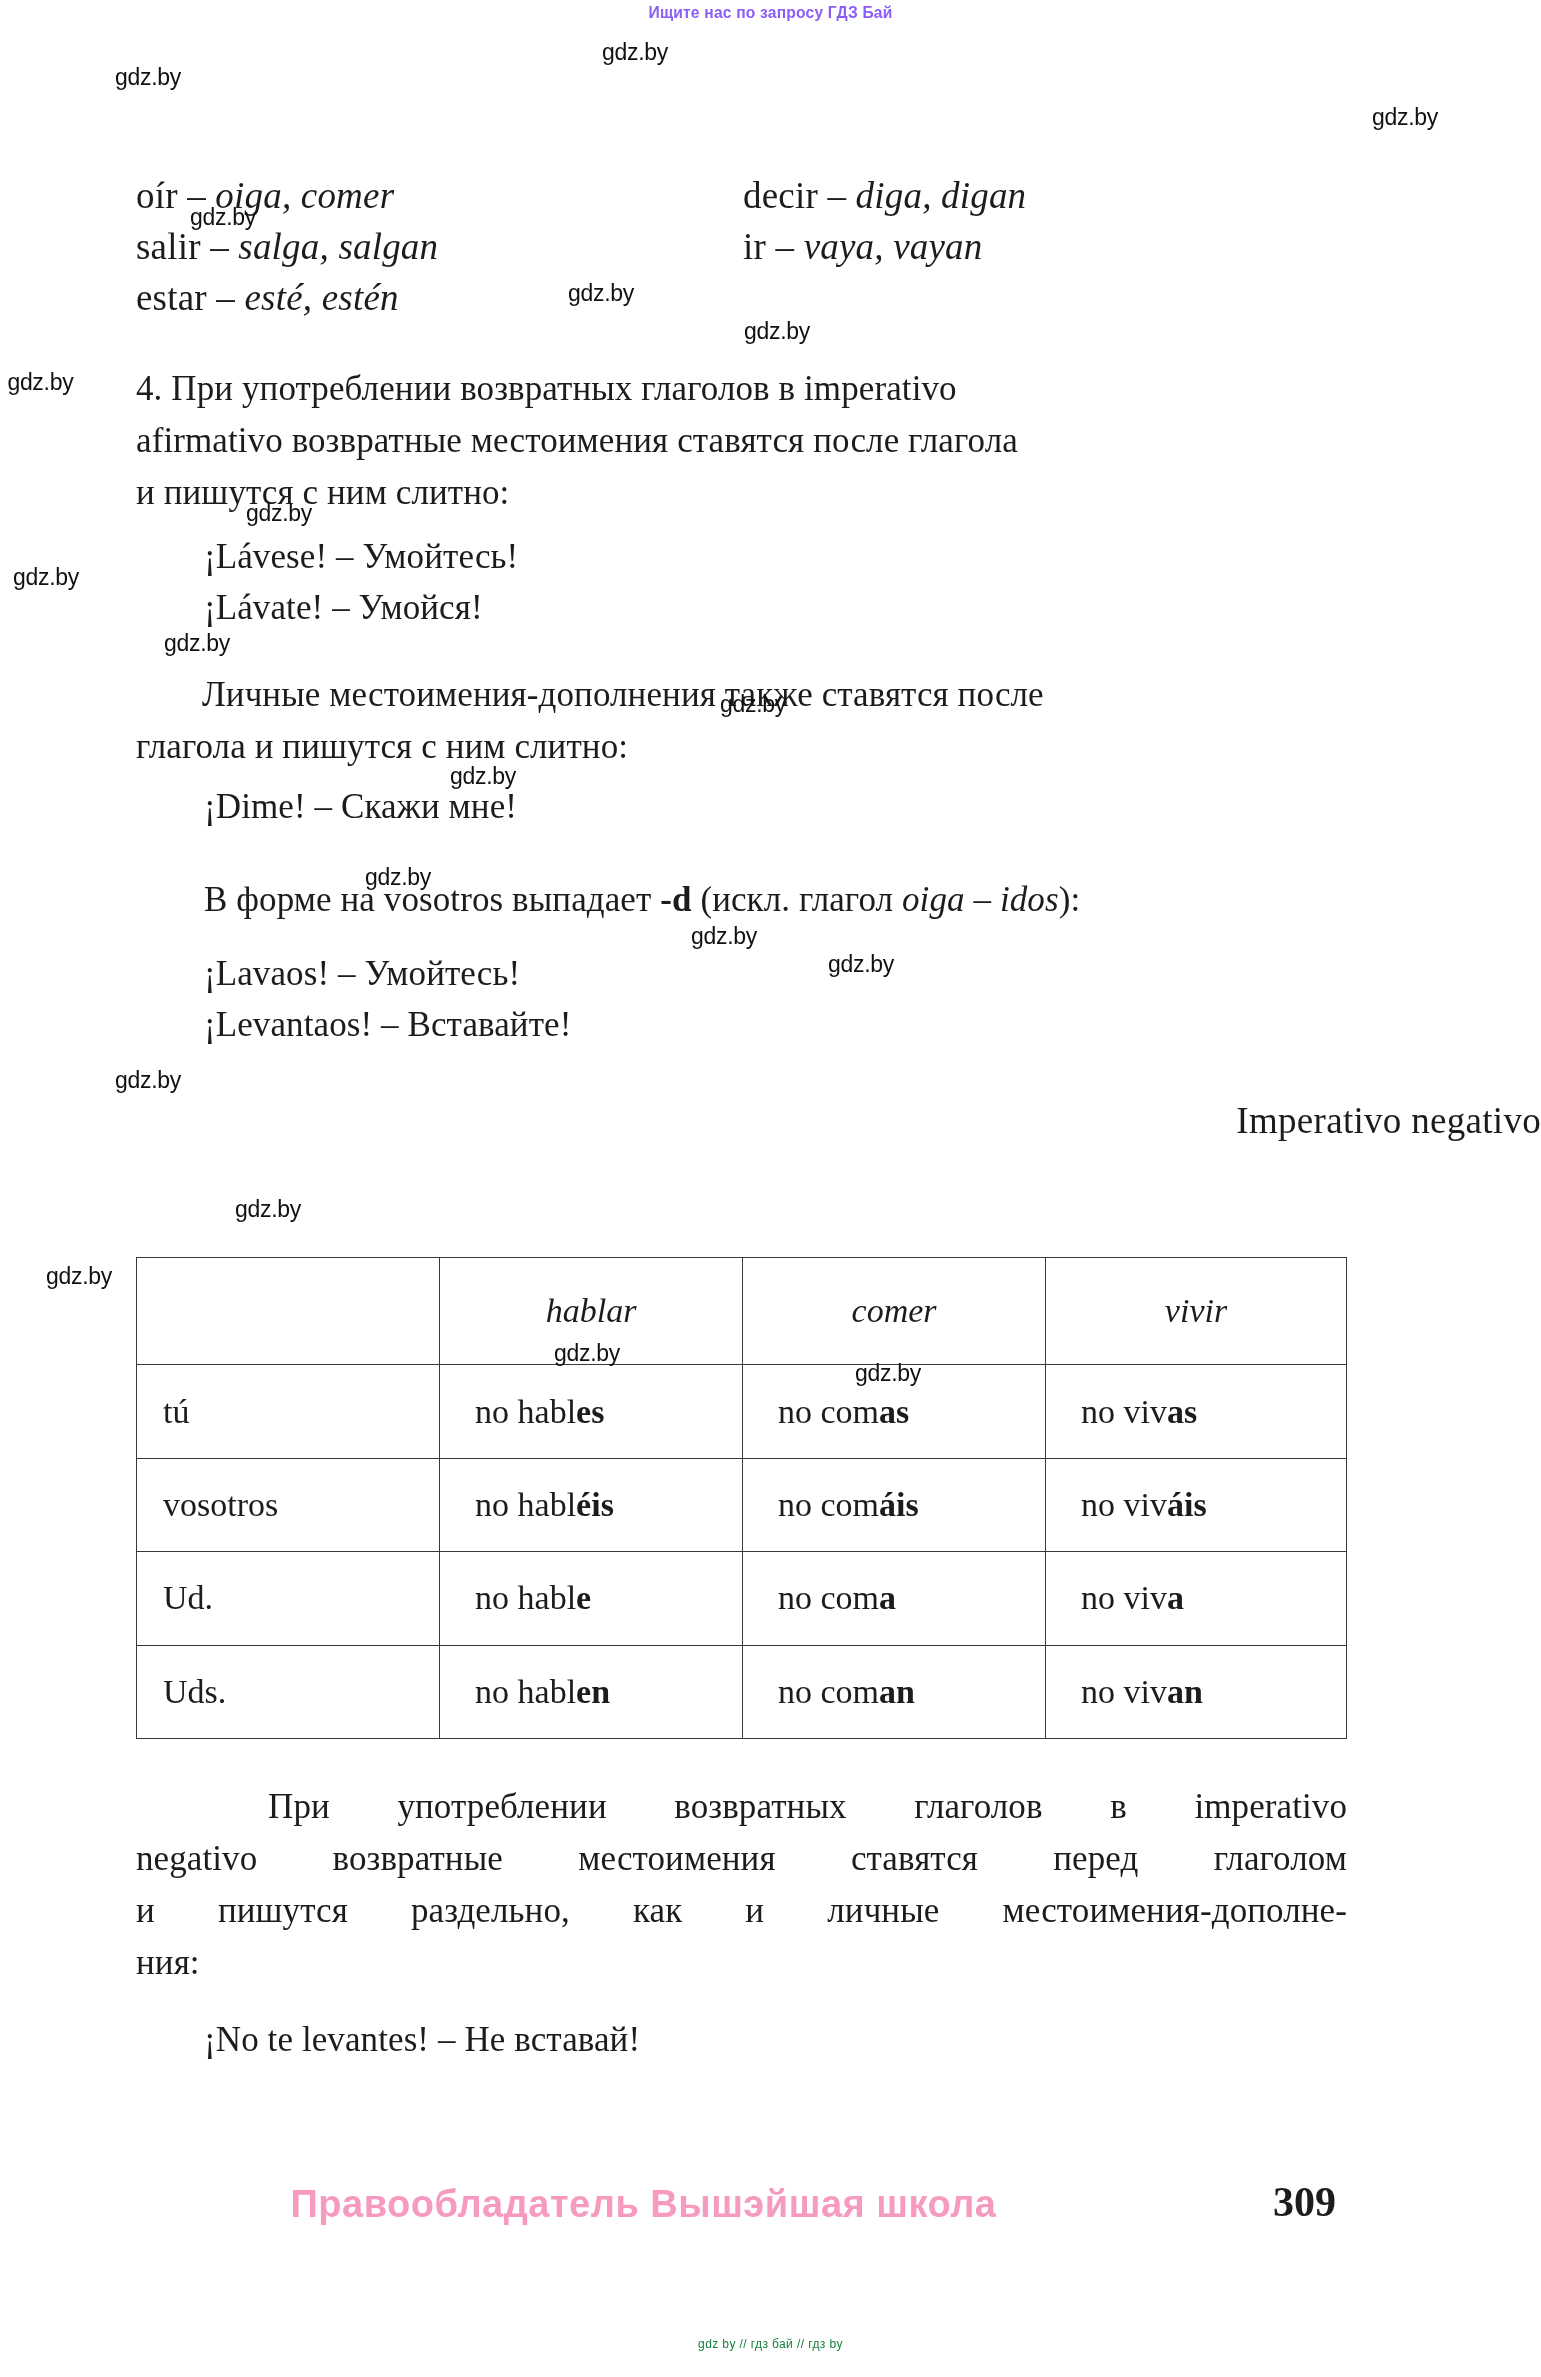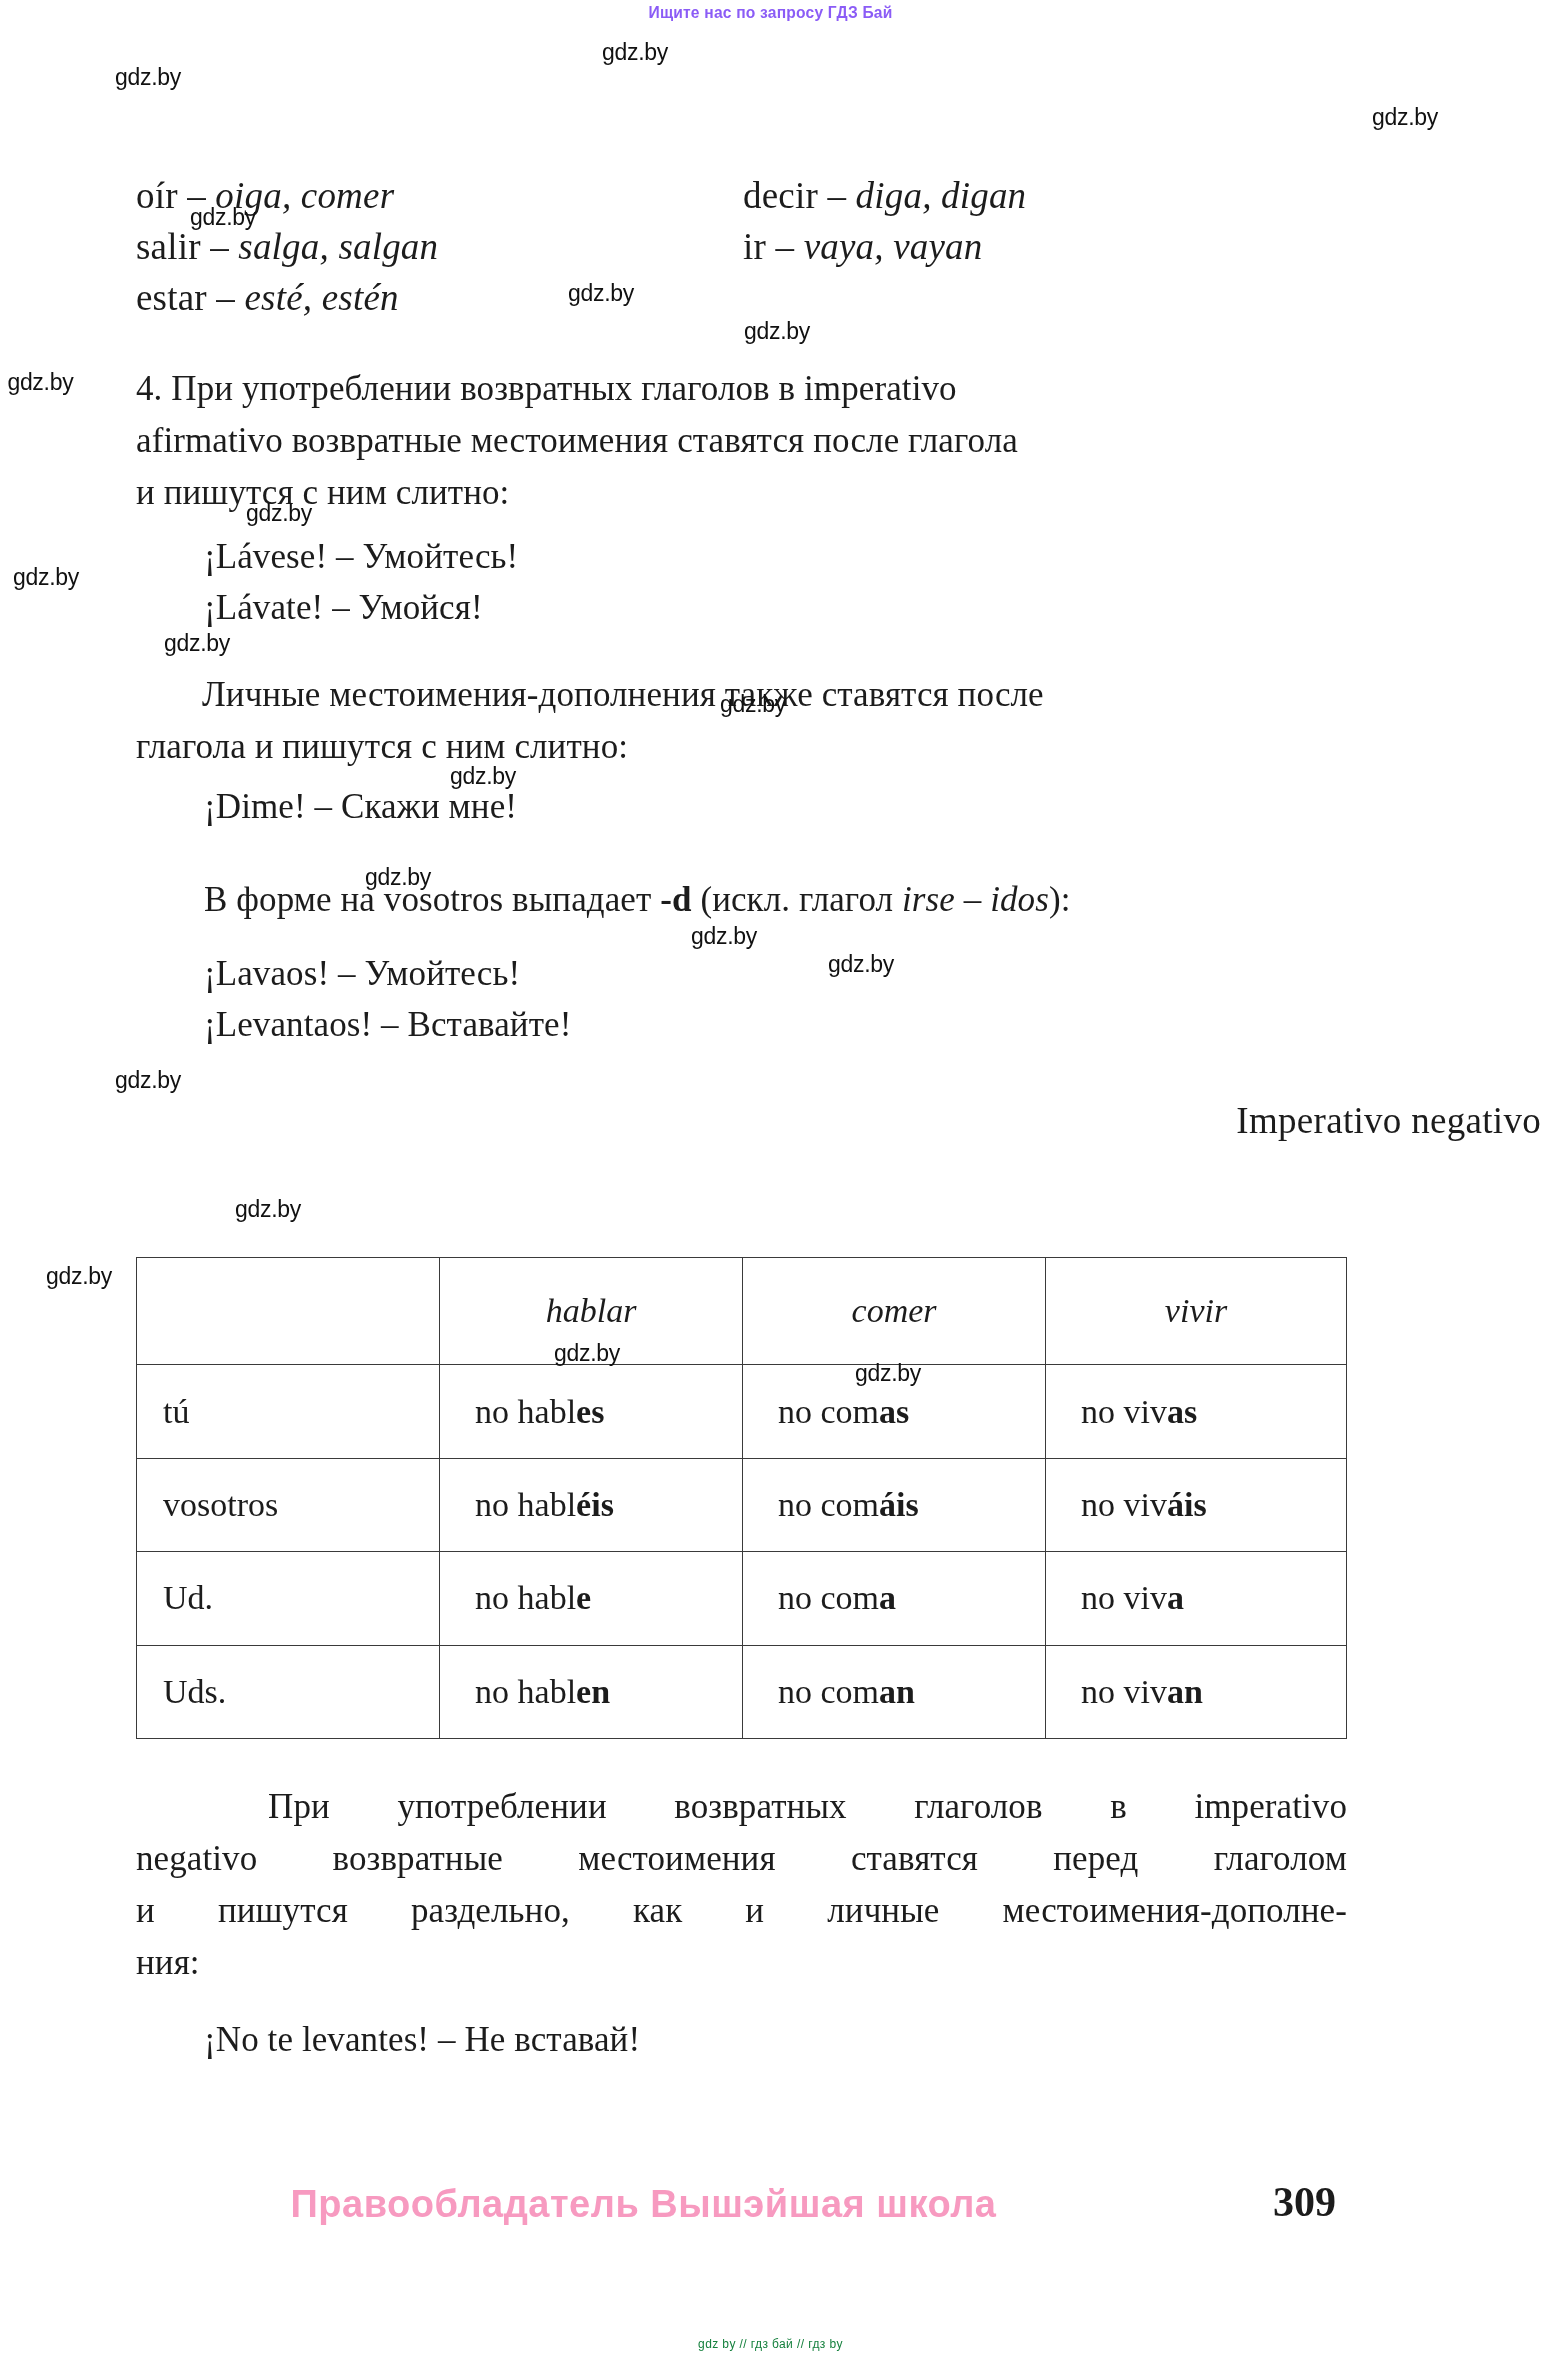--- a/index.html
+++ b/index.html
@@ -223,21 +223,21 @@
     <div>
       <span>глагола и пишутся с ним слитно:</span>
     </div>
   </div>
 
   <div class="examples" style="left:204px; top:781px;">
     <div>¡Dime! – Скажи мне!</div>
   </div>
 
   <div class="lead-line" style="left:204px; top:880px;">
-    <span>В форме на vosotros выпадает </span><b>-d</b><span> (искл. глагол </span><span class="it">irse – idos</span><span>):</span>
+    <span>В форме на vosotros выпадает </span><b>-d</b><span> (искл. глагол </span><span class="it">oiga – idos</span><span>):</span>
   </div>
 
   <div class="examples" style="left:204px; top:948px;">
     <div>¡Lavaos! – Умойтесь!</div>
     <div>¡Levantaos! – Вставайте!</div>
   </div>
 
   <div class="section-heading" style="top:1099px;">Imperativo negativo</div>
 
 

